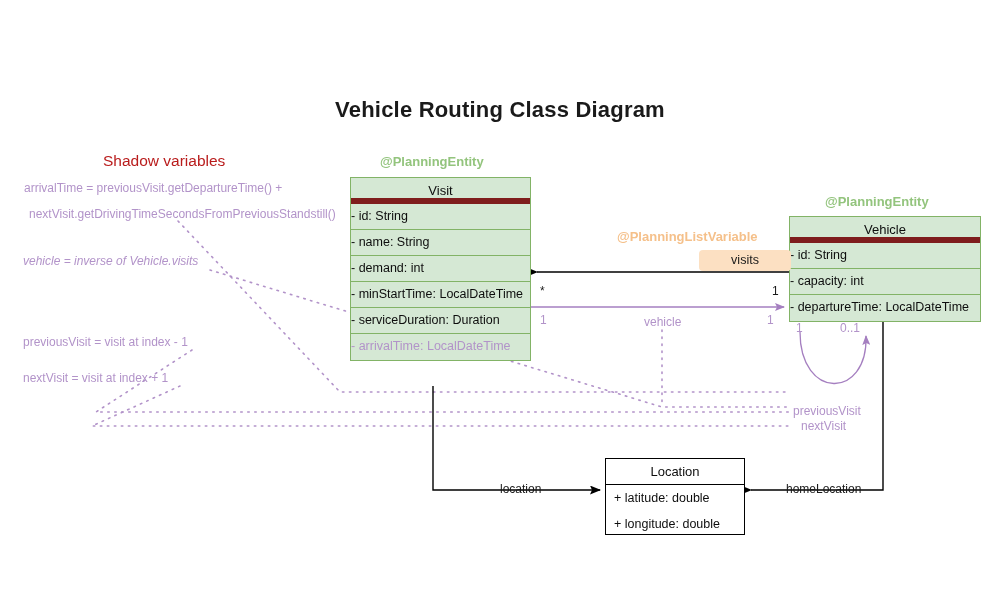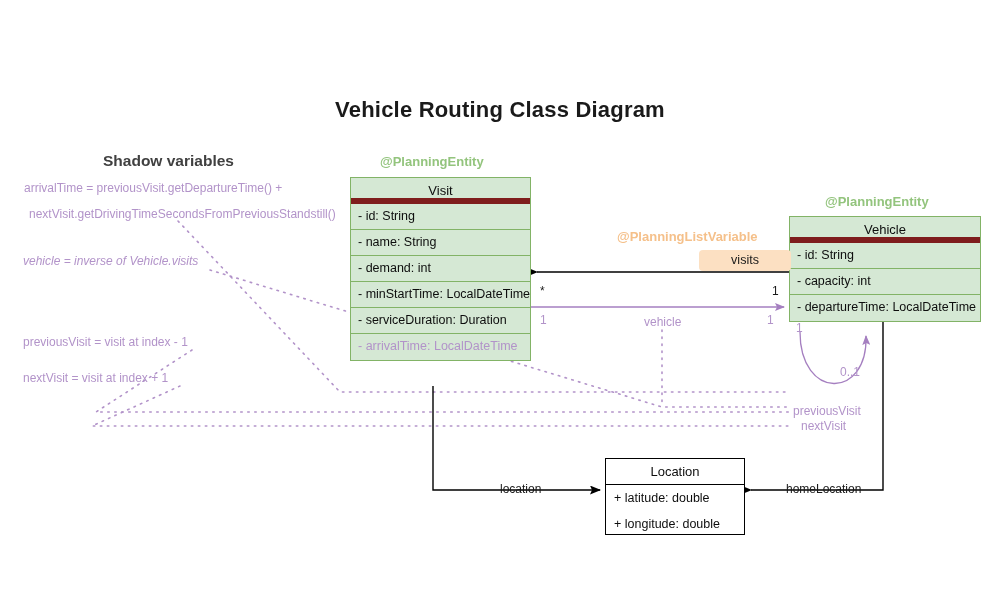--- a/index.html
+++ b/index.html
@@ -60,21 +60,20 @@
     line-height: 25px;
     height: 26px;
   }
   .umlclass.plain .uml-header {
     border-bottom: 1px solid #000000;
   }
   .uml-attr {
     box-sizing: border-box;
     font-size: 12.5px;
     color: #0d0d0d;
-    padding-left: 7px;
     border-bottom: 1px solid #82b366;
     line-height: 25px;
     height: 26px;
     white-space: nowrap;
   }
   .uml-attr:last-child { border-bottom: none; }
   .umlclass.plain .uml-attr {
     border-bottom: none;
     line-height: 26px;
     height: 26px;
@@ -90,22 +89,22 @@
     font-size: 13px;
     font-weight: bold;
     white-space: nowrap;
   }
   .stereotype.green { color: #93c47d; }
   .stereotype.orange { color: #f5c08a; }
 
   .section-title {
     position: absolute;
     font-size: 15.5px;
-    font-weight: bold;
-    color: #404040;
+    font-weight: normal;
+    color: #b91c1c;
     white-space: nowrap;
   }
 
   .shadow-line {
     position: absolute;
     font-size: 12px;
     color: #b293c9;
     white-space: nowrap;
   }
 
@@ -229,21 +228,21 @@
   <div class="badge" style="left:699px; top:250px; width:92px;">visits</div>
 
   <div class="edge-label mult-black" style="left:540px; top:284px;">*</div>
   <div class="edge-label mult-black" style="left:772px; top:284px;">1</div>
 
   <div class="edge-label purple" style="left:540px; top:313px;">1</div>
   <div class="edge-label purple" style="left:644px; top:315px;">vehicle</div>
   <div class="edge-label purple" style="left:767px; top:313px;">1</div>
 
   <div class="edge-label purple" style="left:796px; top:321px;">1</div>
-  <div class="edge-label purple" style="left:840px; top:321px;margin-top:44px;">0..1</div>
+  <div class="edge-label purple" style="left:840px; top:321px;">0..1</div>
 
   <div class="edge-label purple" style="left:793px; top:404px;">previousVisit</div>
   <div class="edge-label purple" style="left:801px; top:419px;">nextVisit</div>
 
   <div class="edge-label black" style="left:500px; top:482px;">location</div>
   <div class="edge-label black" style="left:786px; top:482px;">homeLocation</div>
 
 </div>
 
 </body></html>

